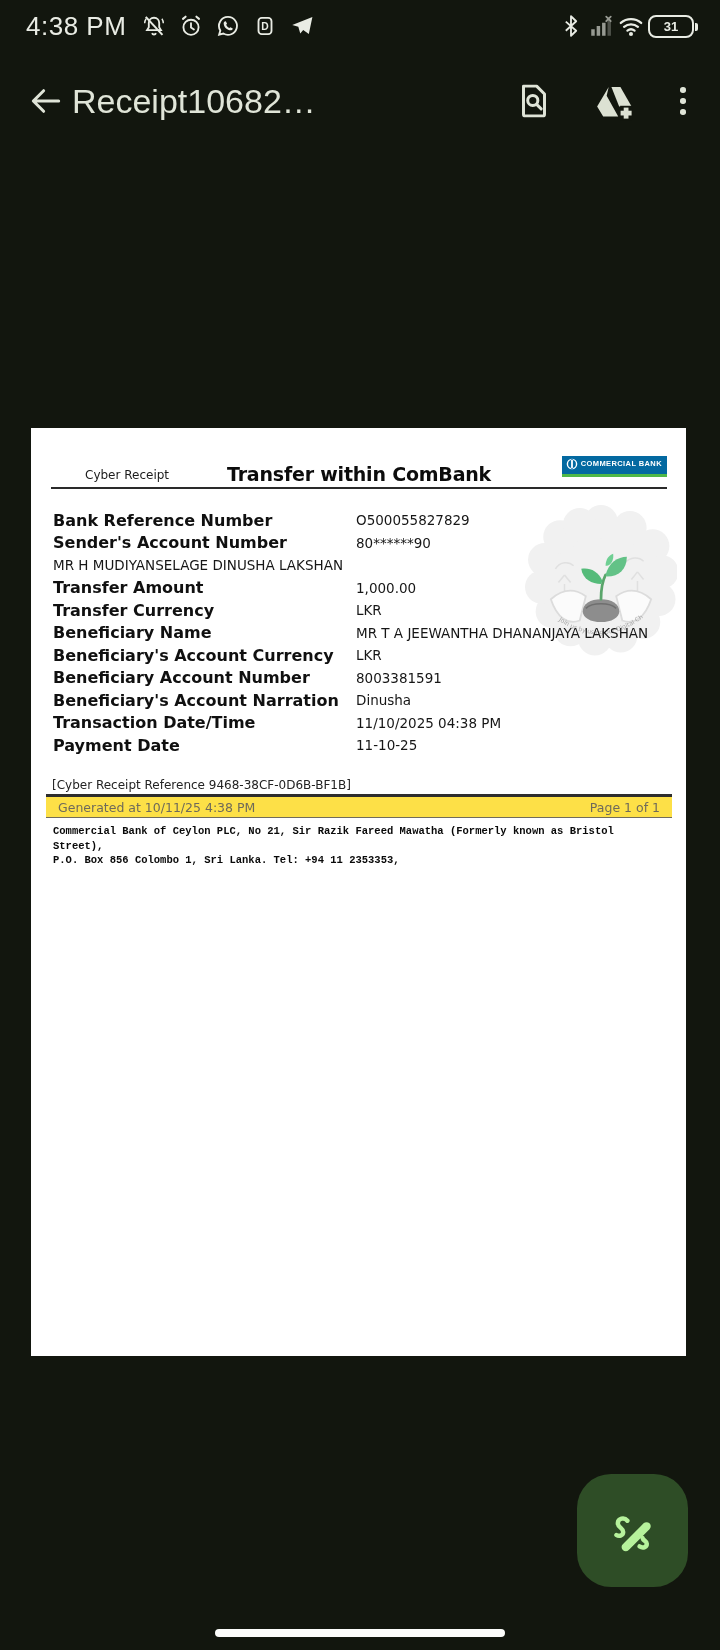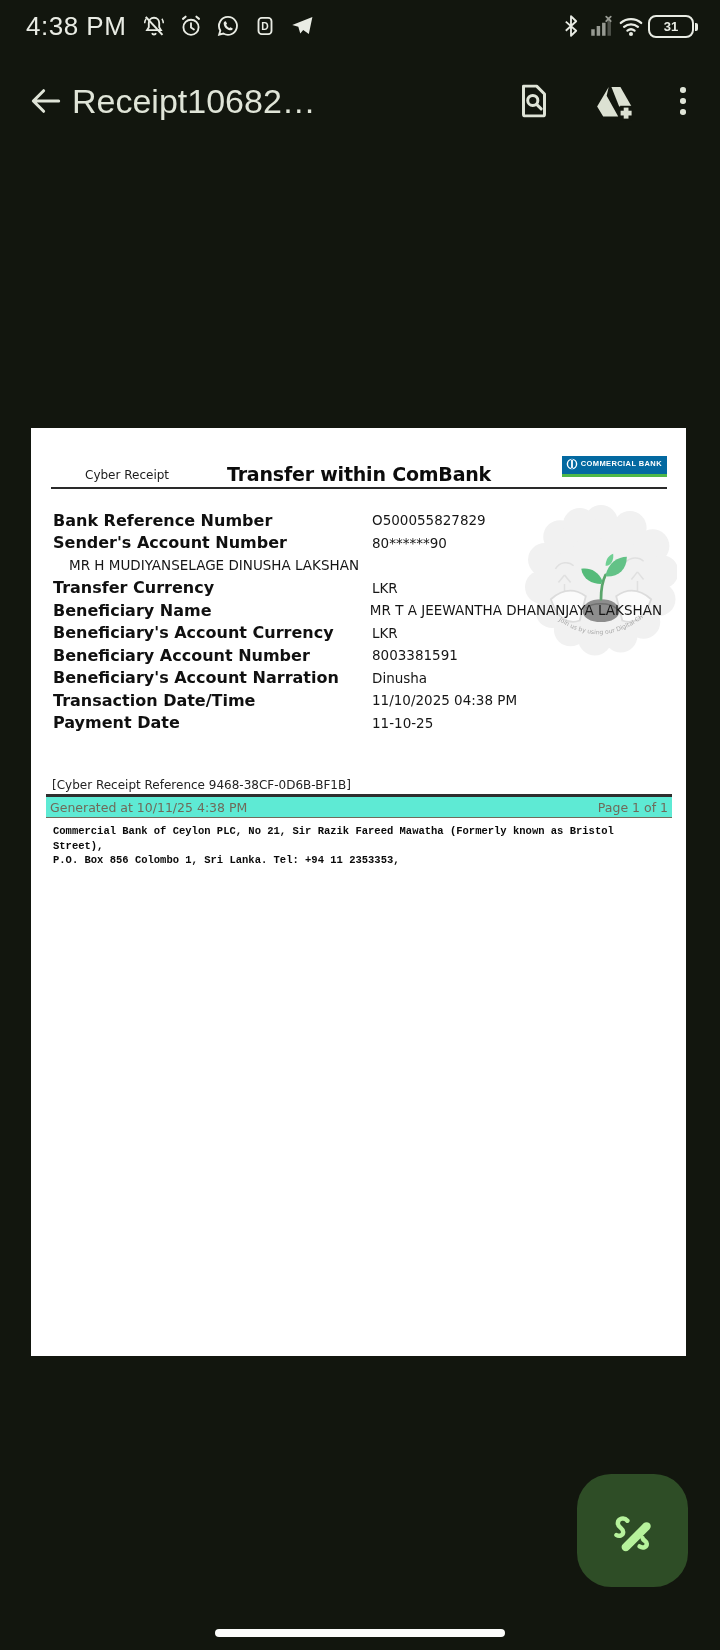--- a/index.html
+++ b/index.html
@@ -50,28 +50,28 @@
   .bank-logo span { color:#ffffff; font-size:7.5px; font-weight:bold; letter-spacing:.4px;
     font-family:"Liberation Sans", sans-serif; white-space:nowrap; }
   .header-rule { position:absolute; top:59px; left:20px; width:616px; height:0;
     border-top:2.5px solid #2a2a2a; }
 
   .watermark { position:absolute; left:494px; top:74px; width:152px; height:158px; z-index:0; }
 
   .fields { position:absolute; top:81px; left:22px; width:609px; z-index:1; }
   .field-row { display:flex; align-items:center; height:22.5px; }
   .field-label { width:303px; font-weight:bold; font-size:16px; color:#101010; }
-  .field-value { font-size:13.5px; color:#161616; white-space:nowrap;margin-left:16px; }
+  .field-value { font-size:13.5px; color:#161616; white-space:nowrap; }
 
   .ref-line { position:absolute; top:350px; left:21px; font-size:12px; color:#232323; z-index:1; }
 
   .gen-bar { position:absolute; top:366px; left:15px; width:626px; height:24px;
-    background:#5eead4; border-top:3px solid #2e2e2e; border-bottom:1.5px solid #716c5c;
+    background:#fde047; border-top:3px solid #2e2e2e; border-bottom:1.5px solid #716c5c;
     display:flex; align-items:center; justify-content:space-between;
-    padding:0 4px; font-size:12.5px; color:#6f6a5a; z-index:1; }
+    padding:0 12px; font-size:12.5px; color:#6f6a5a; z-index:1; }
 
   .footer-note { position:absolute; top:396px; left:22px; width:616px;
     font-family:Liberation Mono, monospace;
     font-size:10.5px; font-weight:bold; line-height:14.5px; color:#090909; z-index:1; }
 
   
   .fab { position:absolute; left:577px; top:1474px; width:111px; height:113px;
     border:none; border-radius:34px; background:#2e4d26; cursor:pointer;
     display:flex; align-items:center; justify-content:center; }
 
@@ -232,20 +232,24 @@
 
         <div class="field-row">
           <span class="field-label">Sender's Account Number</span>
           <span class="field-value">80******90</span>
         </div>
 
         <div class="field-row">
           <span class="field-value">MR H MUDIYANSELAGE DINUSHA LAKSHAN</span>
         </div>
 
+        <div class="field-row">
+          <span class="field-label">Transfer Amount</span>
+          <span class="field-value">1,000.00</span>
+        </div>
 
         <div class="field-row">
           <span class="field-label">Transfer Currency</span>
           <span class="field-value">LKR</span>
         </div>
 
         <div class="field-row">
           <span class="field-label">Beneficiary Name</span>
           <span class="field-value">MR T A JEEWANTHA DHANANJAYA LAKSHAN</span>
         </div>

